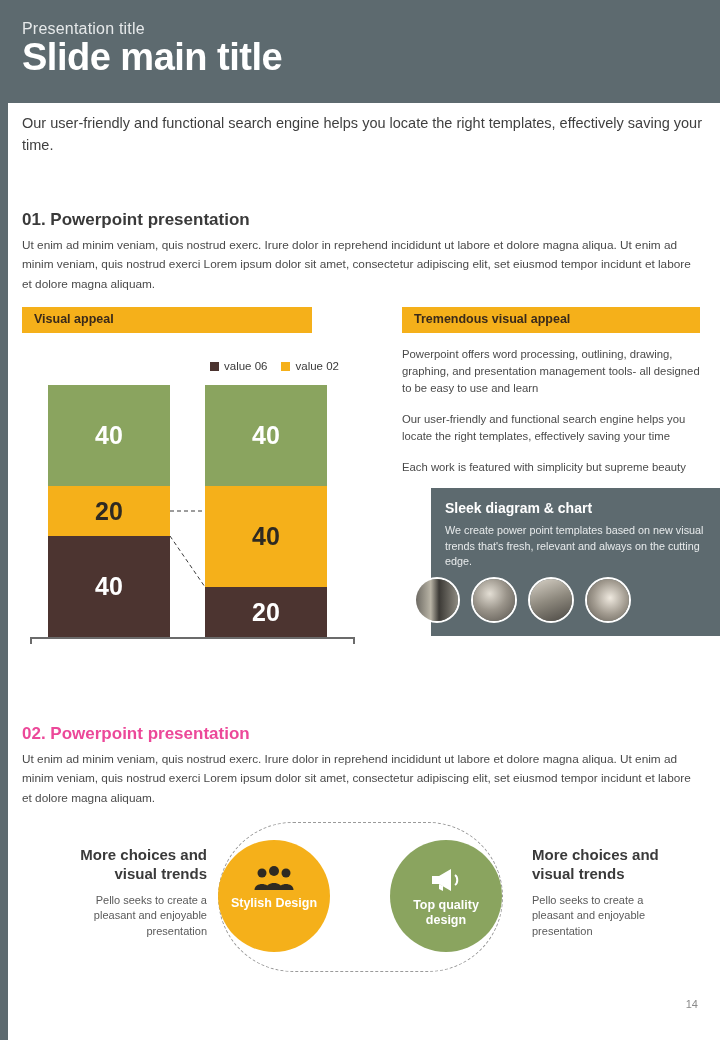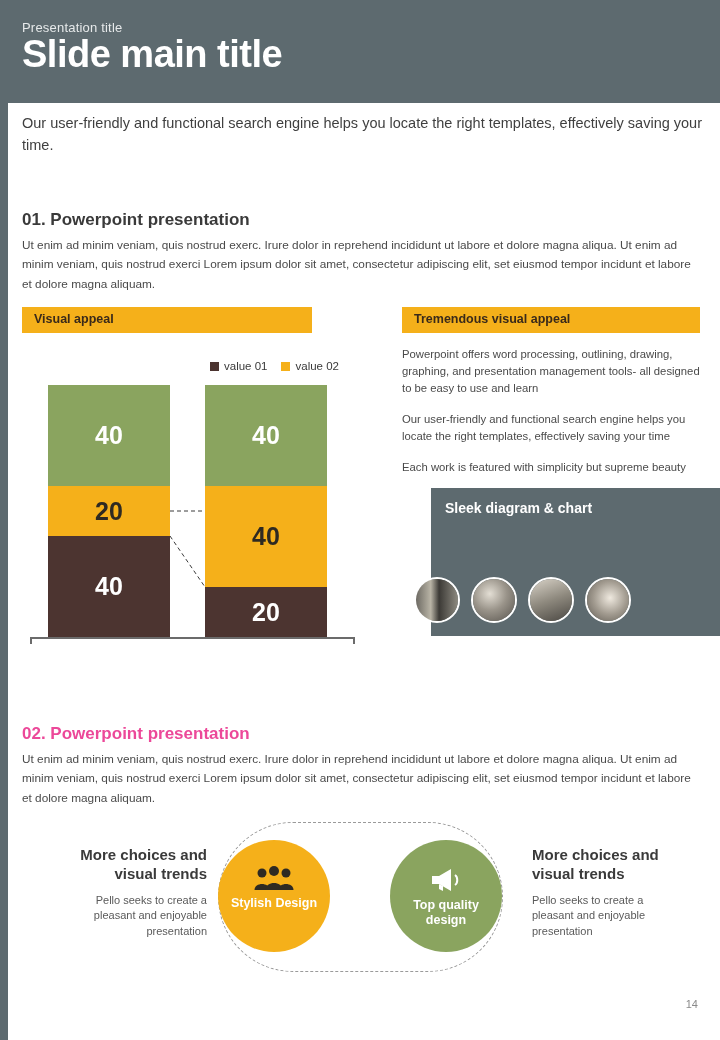--- a/index.html
+++ b/index.html
@@ -22,21 +22,21 @@
   
   .header {
     position: absolute;
     left: 8px; top: 0;
     width: 712px; height: 103px;
     background: #5d6a6f;
     color: #ffffff;
     padding: 20px 0 0 14px;
   }
   .header .kicker {
-    font-size: 13px;
+    font-size: 16px;
     color: #e6e9ea;
     letter-spacing: 0.2px;
   }
   .header .main-title {
     font-size: 38px;
     font-weight: bold;
     letter-spacing: -0.5px;
     margin-top: 0;
     line-height: 1;
   }
@@ -296,21 +296,21 @@
 <div class="intro">Our user-friendly and functional search engine helps you locate the right templates, effectively saving your time.</div>
 
 <div class="sec1-title">01. Powerpoint presentation</div>
 <div class="sec1-body">Ut enim ad minim veniam, quis nostrud exerc. Irure dolor in reprehend incididunt ut labore et dolore magna aliqua. Ut enim ad minim veniam, quis nostrud exerci  Lorem ipsum dolor sit amet, consectetur adipiscing elit, set eiusmod tempor incidunt et labore et dolore magna aliquam.</div>
 
 <div class="chart-header">Visual appeal</div>
 
 <div class="legend">
   <div class="item">
     <span class="swatch" style="background:#4c3430"></span>
-    <span>value 01</span>
+    <span>value 06</span>
   </div>
   <div class="item">
     <span class="swatch" style="background:#f5b01a"></span>
     <span>value 02</span>
   </div>
 </div>
 
 <div class="chart">
   <div class="bars">
     <svg class="connector" width="325" height="252">
@@ -335,20 +335,21 @@
 
 <div class="right-header">Tremendous visual appeal</div>
 <div class="right-paras">
   <p>Powerpoint offers word processing, outlining, drawing, graphing, and presentation management tools- all designed to be easy to use and learn</p>
   <p>Our user-friendly and functional search engine helps you locate the right templates, effectively saving your time</p>
   <p>Each work is featured with simplicity but supreme beauty</p>
 </div>
 
 <div class="dark-card">
   <div class="t">Sleek diagram &amp; chart</div>
+  <div class="d">We create power point templates based on new visual trends that's fresh, relevant and always on the cutting edge.</div>
 </div>
 <div class="thumbs">
   <div class="thumb th1">
       <i></i>
     </div>
   <div class="thumb th2">
       <i></i>
     </div>
   <div class="thumb th3">
       <i></i>

